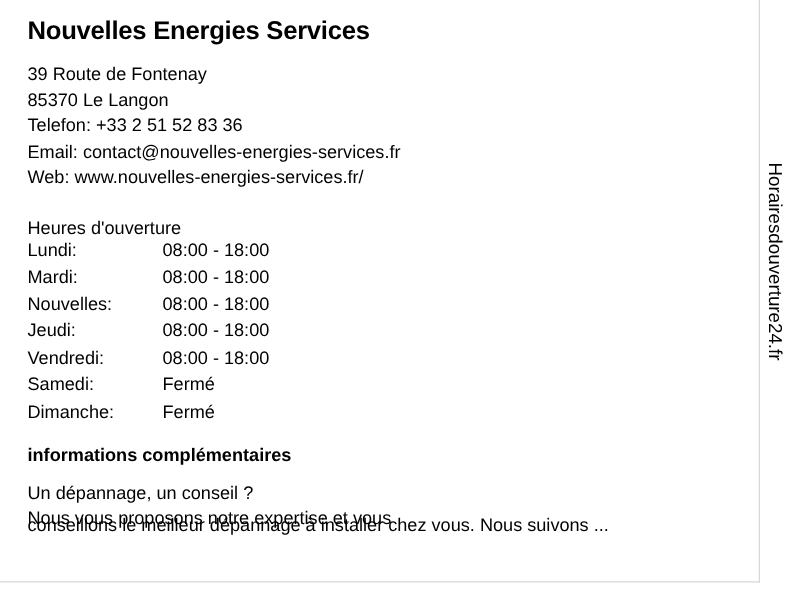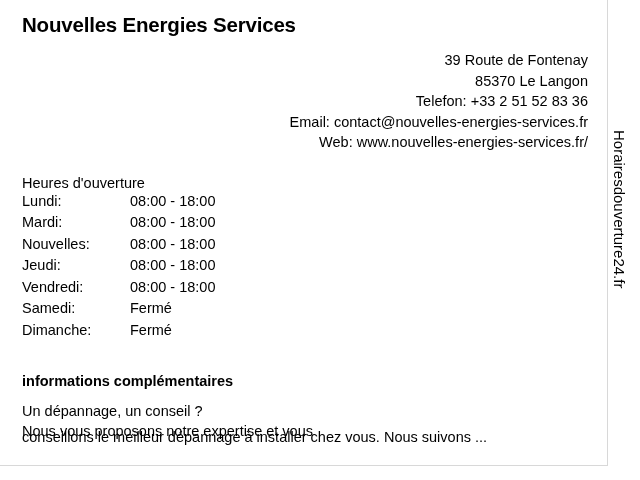--- a/index.html
+++ b/index.html
@@ -37,21 +37,20 @@
     font-size: 20.5px;
     font-weight: bold;
     letter-spacing: -0.2px;
     line-height: 26px;
     margin: 0 0 12px 0;
   }
   .addr-line {
     font-size: 14.5px;
     line-height: 20.5px;
     white-space: nowrap;
-    text-align: right;
   }
   .section-head {
     font-size: 14.5px;
     font-weight: normal;
     margin-top: 22px;
   }
   .hours-table {
     border-collapse: collapse;
   }
   .hours-table td {
@@ -60,21 +59,21 @@
     padding: 0;
     vertical-align: top;
     white-space: nowrap;
   }
   .day-cell {
     width: 108px;
   }
   .extra-head {
     font-size: 14.5px;
     font-weight: bold;
-    margin-top: 32px;
+    margin-top: 16px;
     margin-bottom: 12px;
   }
   .extra-body {
     position: relative;
     height: 46px;
   }
   .extra-line {
     position: absolute;
     left: 0;
     font-size: 14.5px;

